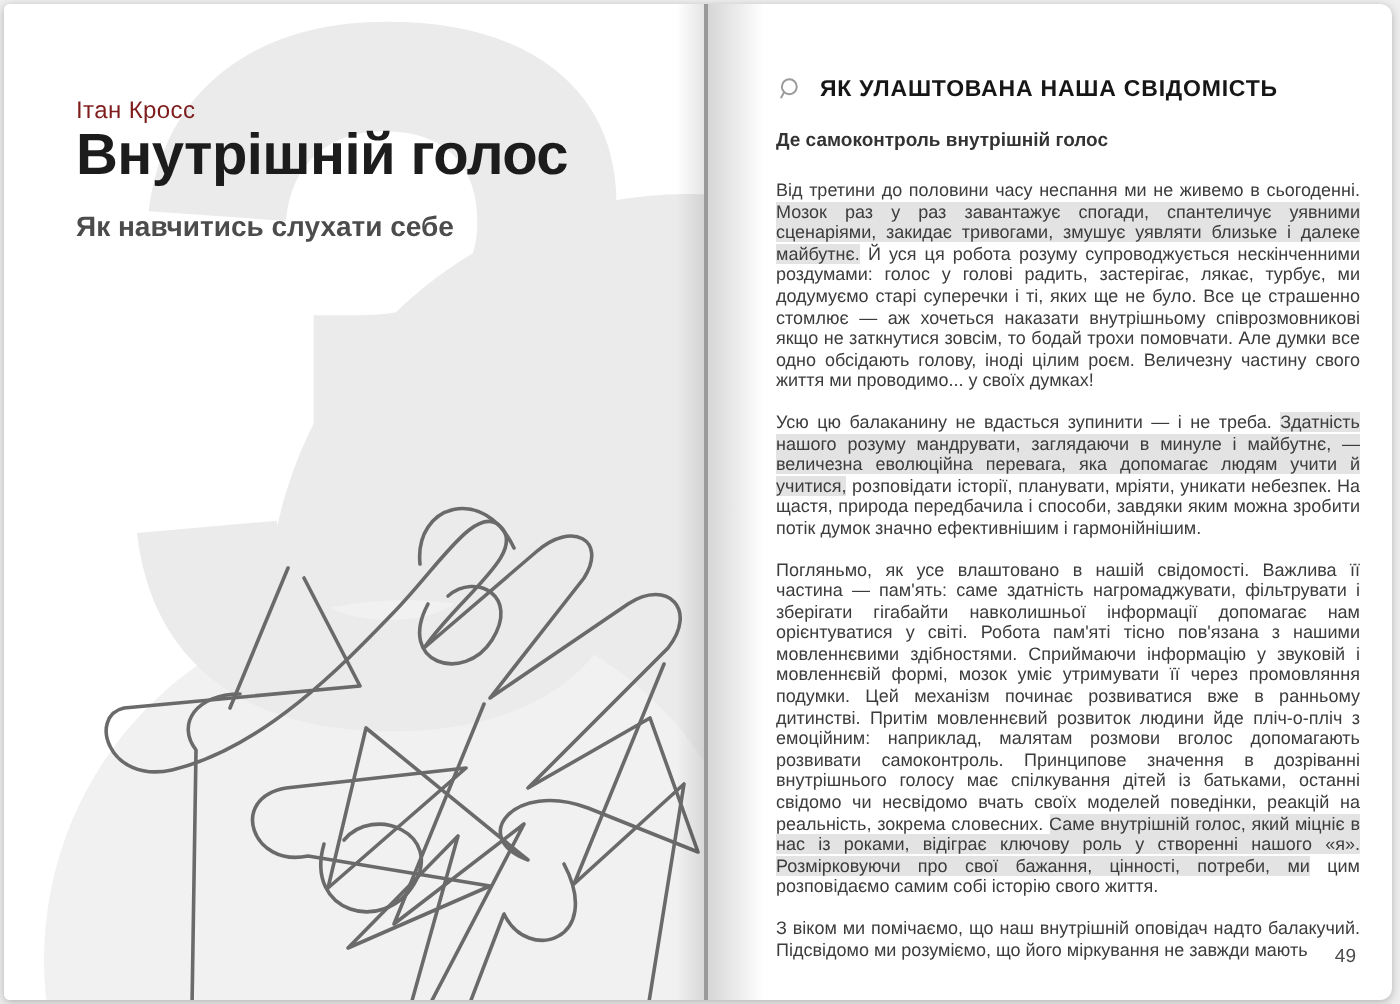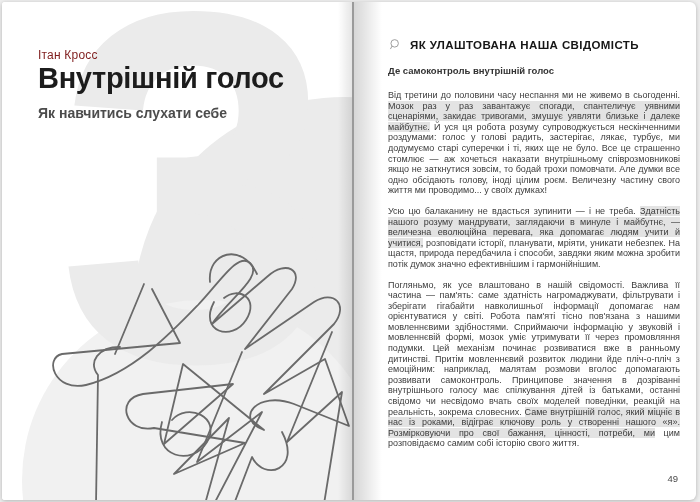--- a/index.html
+++ b/index.html
@@ -87,17 +87,18 @@
       </svg>
       <span class="chap-header-title">ЯК УЛАШТОВАНА НАША СВІДОМІСТЬ</span>
     </div>
 
     <div class="section-subtitle">Де самоконтроль внутрішній голос</div>
 
     <div class="paras">
         <p class="para"><span>Від третини до половини часу неспання ми не живемо в сьогоденні. </span><span class="hl">Мозок раз у раз завантажує спогади, спантеличує уявними сценаріями, закидає тривогами, змушує уявляти близьке і далеке майбутнє.</span><span> Й уся ця робота розуму супроводжується нескінченними роздумами: голос у голові радить, застерігає, лякає, турбує, ми додумуємо старі суперечки і ті, яких ще не було. Все це страшенно стомлює — аж хочеться наказати внутрішньому співрозмовникові якщо не заткнутися зовсім, то бодай трохи помовчати. Але думки все одно обсідають голову, іноді цілим роєм. Величезну частину свого життя ми проводимо... у своїх думках!</span></p>
         <p class="para"><span>Усю цю балаканину не вдасться зупинити — і не треба. </span><span class="hl">Здатність нашого розуму мандрувати, заглядаючи в минуле і майбутнє, — величезна еволюційна перевага, яка допомагає людям учити й учитися,</span><span> розповідати історії, планувати, мріяти, уникати небезпек. На щастя, природа передбачила і способи, завдяки яким можна зробити потік думок значно ефективнішим і гармонійнішим.</span></p>
         <p class="para"><span>Погляньмо, як усе влаштовано в нашій свідомості. Важлива її частина — пам'ять: саме здатність нагромаджувати, фільтрувати і зберігати гігабайти навколишньої інформації допомагає нам орієнтуватися у світі. Робота пам'яті тісно пов'язана з нашими мовленнєвими здібностями. Сприймаючи інформацію у звуковій і мовленнєвій формі, мозок уміє утримувати її через промовляння подумки. Цей механізм починає розвиватися вже в ранньому дитинстві. Притім мовленнєвий розвиток людини йде пліч-о-пліч з емоційним: наприклад, малятам розмови вголос допомагають розвивати самоконтроль. Принципове значення в дозріванні внутрішнього голосу має спілкування дітей із батьками, останні свідомо чи несвідомо вчать своїх моделей поведінки, реакцій на реальність, зокрема словесних. </span><span class="hl">Саме внутрішній голос, який міцніє в нас із роками, відіграє ключову роль у створенні нашого «я». Розмірковуючи про свої бажання, цінності, потреби, ми</span><span> цим розповідаємо самим собі історію свого життя.</span></p>
+        <p class="para"><span>З віком ми помічаємо, що наш внутрішній оповідач надто балакучий. Підсвідомо ми розуміємо, що його міркування не завжди мають</span></p>
       </div>
 
     <div class="page-number">49</div>
   </div>
 </div>
 
 </body></html>

